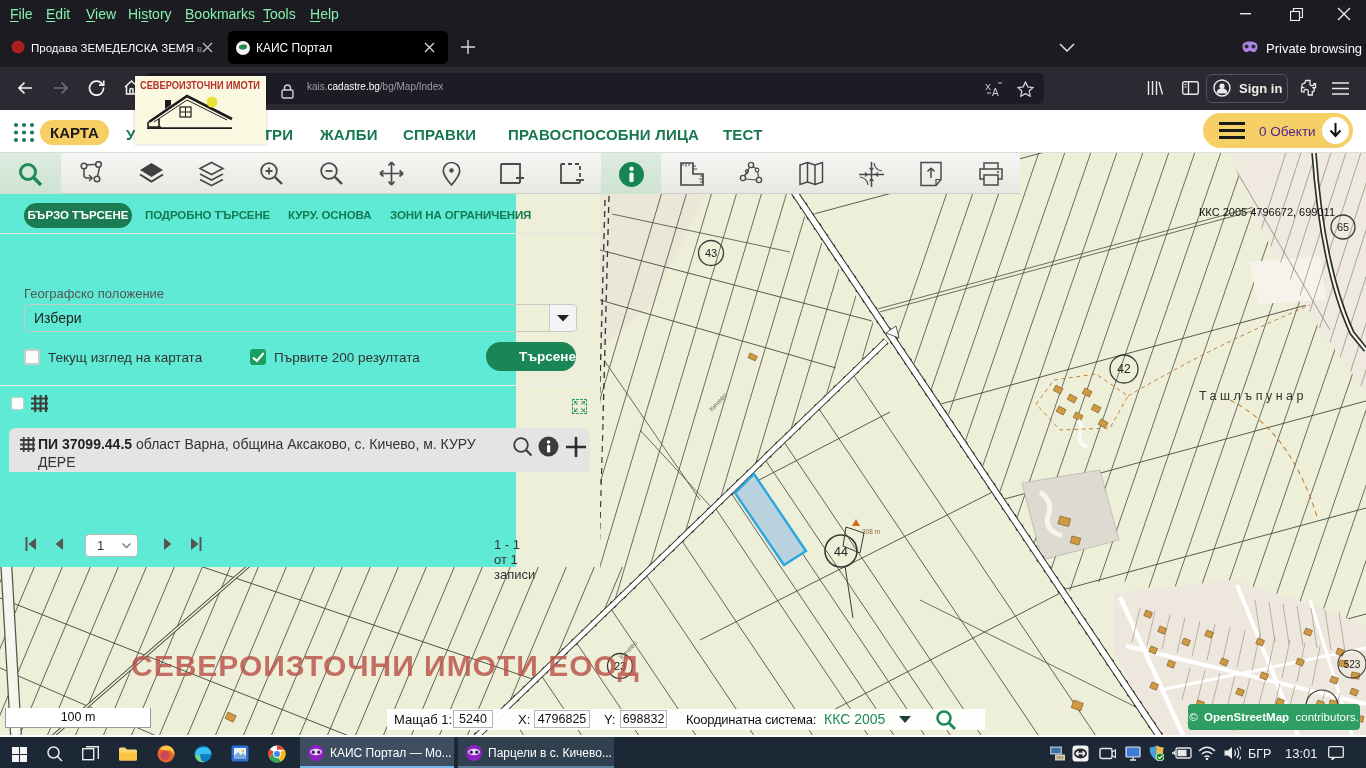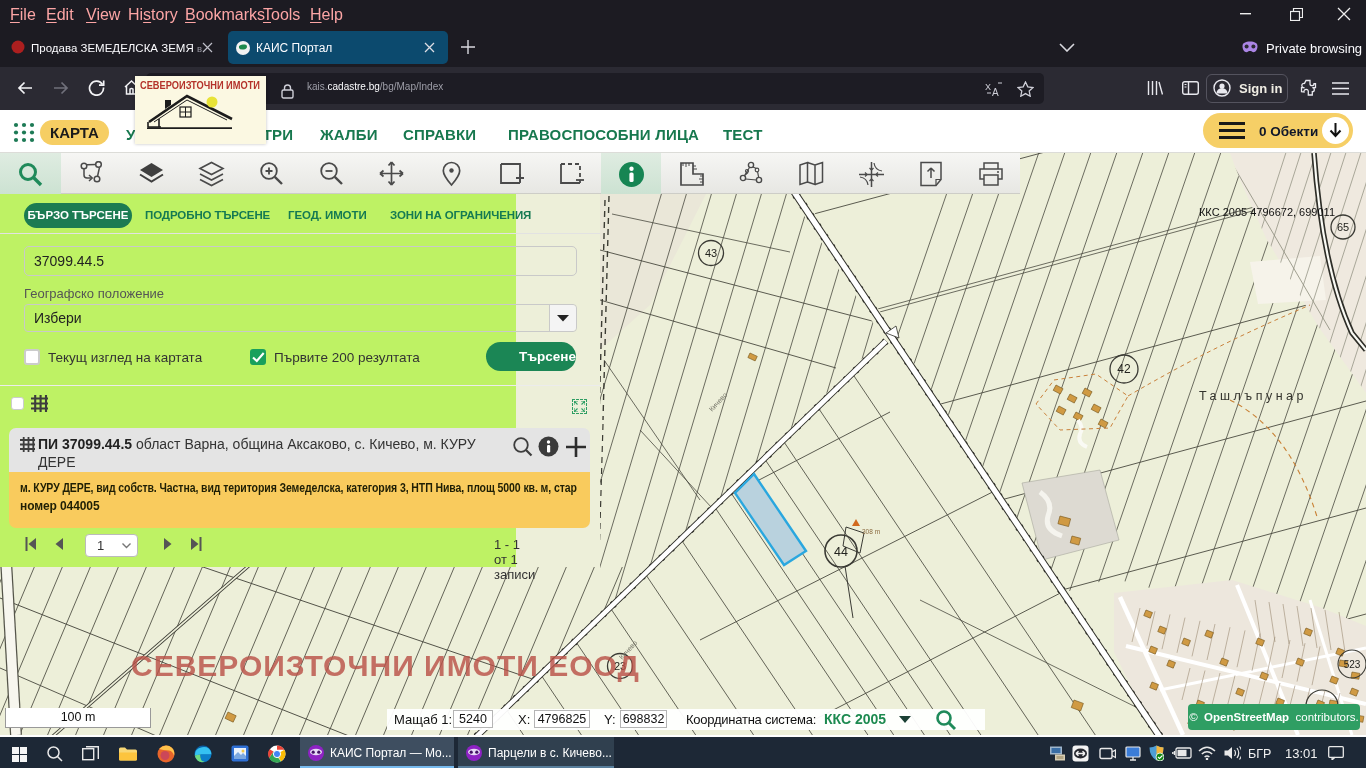--- a/index.html
+++ b/index.html
@@ -1,35 +1,35 @@
 <!DOCTYPE html>
 <html><head><meta charset="utf-8"><style>
 *{margin:0;padding:0;box-sizing:border-box}
 html,body{width:1366px;height:768px;overflow:hidden}
 body{font-family:"Liberation Sans",sans-serif}
 #wrap{position:relative;width:1366px;height:768px;background:#fff;overflow:hidden}
 .abs{position:absolute}
 
-#menubar{position:absolute;left:0;top:0;width:1366px;height:28px;background:#1C1B22;color:#fca5a5;font-size:16px}
+#menubar{position:absolute;left:0;top:0;width:1366px;height:28px;background:#1C1B22;color:#86efac;font-size:14px}
 #menubar span.mi{position:absolute;top:6px}
 #menubar u{text-decoration:underline;text-underline-offset:2px}
 #tabbar{position:absolute;left:0;top:28px;width:1366px;height:39px;background:#1C1B22}
-#atab{position:absolute;left:228px;top:3px;width:220px;height:33px;background:#0c4a6e;border-radius:5px}
+#atab{position:absolute;left:228px;top:3px;width:220px;height:33px;background:#000000;border-radius:5px}
 .tabtxt{color:#FBFBFE;font-size:12px}
 #toolbar{position:absolute;left:0;top:67px;width:1366px;height:43px;background:#2B2A33}
 #urlfield{position:absolute;left:146px;top:6px;width:898px;height:31px;background:#1D1C24;border-radius:5px}
 #siteheader{position:absolute;left:0;top:110px;width:1366px;height:43px;background:#fff;border-bottom:1px solid #DCDCD8}
 .nav{position:absolute;top:16px;font-size:15px;font-weight:bold;color:#17784E;letter-spacing:.2px}
 #karta{position:absolute;left:40px;top:10px;width:69px;height:25px;background:#F6CE63;border-radius:13px;text-align:center;font-size:15px;font-weight:bold;color:#1b1b1b;line-height:25px}
 #objpill{position:absolute;left:1203px;top:3px;width:150px;height:35px;background:#F6CF66;border-radius:18px}
 #mtools{position:absolute;left:0;top:153px;width:1020px;height:41px;background:linear-gradient(#F6F6F4,#E7E7E3);border-bottom:1px solid #CDCDC7}
 .tile{position:absolute;top:0;width:61px;height:41px;background:linear-gradient(#DFECE1,#CCE2D2)}
 .ticon{position:absolute;top:8px}
 
-#panel{position:absolute;left:0;top:194px;width:516px;height:373px;background:#bef264}
+#panel{position:absolute;left:0;top:194px;width:516px;height:373px;background:#5eead4}
 #qtab{position:absolute;left:24px;top:9px;width:108px;height:25px;background:#1B7B52;border-radius:13px;color:#fff;font-size:11.5px;font-weight:bold;text-align:center;line-height:25px;white-space:nowrap}
 .ptab{position:absolute;top:15px;font-size:11.5px;font-weight:bold;color:#157a52;letter-spacing:-0.1px;white-space:nowrap}
 #inp{position:absolute;left:24px;top:52px;width:553px;height:30px;border:1px solid #C9C9C9;border-radius:5px;font-size:14px;color:#222;line-height:28px;padding-left:9px}
 #sel{position:absolute;left:24px;top:110px;width:553px;height:28px;border:1px solid #C9C9C9;border-radius:4px;font-size:14px;color:#222;line-height:26px;padding-left:9px}
 #selbtn{position:absolute;right:0;top:0;width:27px;height:26px;background:#F4F4F4;border-left:1px solid #C9C9C9;border-radius:0 4px 4px 0}
 .cb{position:absolute;width:16px;height:16px;border:2px solid #CCC;border-radius:3px;background:#fff}
 .cbl{position:absolute;font-size:13.5px;color:#333}
 #searchbtn{position:absolute;left:486px;top:148px;width:90px;height:29px;background:#1B8655;border-radius:15px;color:#fff;font-weight:bold;font-size:13.5px;text-align:right;line-height:29px}
 #card{position:absolute;left:9px;top:234px;width:581px;height:100px}
 #cardhead{position:absolute;left:0;top:0;width:581px;height:44px;background:#E4E4E4;border-radius:7px 7px 0 0;color:#333;font-size:14px}
@@ -435,21 +435,21 @@
 <span class="nav" style="left:126px">УСЛУГИ</span>
 <span class="nav" style="left:212px">РЕГИСТРИ</span>
 <span class="nav" style="left:320px">ЖАЛБИ</span>
 <span class="nav" style="left:403px">СПРАВКИ</span>
 <span class="nav" style="left:508px">ПРАВОСПОСОБНИ ЛИЦА</span>
 <span class="nav" style="left:723px">ТЕСТ</span>
 <div id="objpill">
 <svg class="abs" style="left:16px;top:9px" width="26" height="17">
           <path d="M0,1.5 h26 M0,8.5 h26 M0,15.5 h26" stroke="#191919" stroke-width="3"></path>
         </svg>
-<span class="abs" style="left:56px;top:11px;font-size:13.5px;font-weight:bold;color:#0f172a">0 Обекти</span>
+<span class="abs" style="left:56px;top:11px;font-size:13.5px;font-weight:normal;color:#4c1d95">0 Обекти</span>
 <div class="abs" style="left:119px;top:4px;width:27px;height:27px;background:#fff;border-radius:50%"></div>
 <svg class="abs" style="left:126px;top:10px" width="13" height="15">
           <path d="M6.5,0 L6.5,12 M1.5,7.5 L6.5,13 L11.5,7.5" fill="none" stroke="#111" stroke-width="2"></path>
         </svg>
 </div>
 </div>
 <div id="mtools">
 <div class="tile" style="left:0"></div>
 <div class="tile" style="left:601px;width:60px"></div>
 <svg class="ticon" style="left:17px" width="26" height="26">
@@ -529,24 +529,23 @@
       </svg>
 <svg class="ticon" style="left:978px" width="26" height="26">
         <path d="M6,8 V2 h14 V8 M6,18 H2 V8 h22 v10 h-4" fill="none" stroke="#4a4a4a" stroke-width="1.5"></path>
         <rect x="6" y="14" width="14" height="10" fill="none" stroke="#4a4a4a" stroke-width="1.5"></rect>
         <path d="M19,11 h2" stroke="#4a4a4a" stroke-width="1.5"></path>
       </svg>
 </div>
 <div id="panel">
 <div id="qtab">БЪРЗО ТЪРСЕНЕ</div>
 <span class="ptab" style="left:145px">ПОДРОБНО ТЪРСЕНЕ</span>
-<span class="ptab" style="left:288px">ГЕОД. ИМОТИ</span>
+<span class="ptab" style="left:288px">КУРУ. ОСНОВА</span>
 <span class="ptab" style="left:390px">ЗОНИ НА ОГРАНИЧЕНИЯ</span>
 <div class="abs" style="left:0;top:39px;width:600px;height:1px;background:#E2E2E2"></div>
-<div id="inp">37099.44.5</div>
 <span class="abs" style="left:24px;top:92px;font-size:13px;color:#555">Географско положение</span>
 <div id="sel">Избери<div id="selbtn">
           <svg style="position:absolute;left:7px;top:10px" width="12" height="7">
             <polygon points="0,0 12,0 6,6.5" fill="#222"></polygon>
           </svg>
         </div></div>
 <div class="cb" style="left:24px;top:155px"></div>
 <span class="cbl" style="left:48px;top:156px">Текущ изглед на картата</span>
 <div class="cb" style="left:250px;top:155px;background:#18A05C;border-color:#18A05C"></div>
 <svg class="abs" style="left:252px;top:158px" width="13" height="11">
@@ -576,24 +575,20 @@
           </svg>
 <svg class="abs" style="left:529px;top:8px" width="21" height="21">
             <circle cx="10.5" cy="10.5" r="10" fill="#3B3B3B"></circle>
             <circle cx="10.5" cy="6" r="1.7" fill="#fff"></circle>
             <rect x="9" y="9" width="3.2" height="7.5" rx="1.2" fill="#fff"></rect>
           </svg>
 <svg class="abs" style="left:556px;top:8px" width="22" height="22">
             <path d="M11,1 V21 M1,11 H21" stroke="#2d2d2d" stroke-width="2.6"></path>
           </svg>
 </div>
-<div id="cardyellow">
-          <span class="abs" style="left:11px;top:9px;transform:scaleX(0.875);transform-origin:left center">м. КУРУ ДЕРЕ, вид собств. Частна, вид територия Земеделска, категория 3, НТП Нива, площ 5000 кв. м, стар</span>
-          <span class="abs" style="left:11px;top:27px">номер 044005</span>
-        </div>
 </div>
 <svg class="pgico" style="left:25px" width="12" height="14">
         <path d="M1.5,0 V14" stroke="#555" stroke-width="2"></path>
         <polygon points="11,1 11,13 3.5,7" fill="#555"></polygon>
       </svg>
 <svg class="pgico" style="left:54px" width="10" height="14">
         <polygon points="9,1 9,13 1.5,7" fill="#555"></polygon>
       </svg>
 <div id="pagebox">1<svg style="position:absolute;left:36px;top:8px" width="9" height="6">
           <path d="M0.5,0.5 L4.5,4.5 L8.5,0.5" fill="none" stroke="#777" stroke-width="1.4"></path>
@@ -609,21 +604,21 @@
 </div>
 <div id="scalebar">100 m</div>
 <div id="infostrip">
 <span class="abs" style="left:7px;top:3px">Мащаб 1:</span>
 <div class="ibox" style="left:66px;width:40px">5240</div>
 <span class="abs" style="left:131px;top:3px">X:</span>
 <div class="ibox" style="left:147px;width:56px">4796825</div>
 <span class="abs" style="left:217px;top:3px">Y:</span>
 <div class="ibox" style="left:233px;width:47px">698832</div>
 <span class="abs" style="left:299px;top:3px;letter-spacing:-0.25px">Координатна система:</span>
-<span class="abs" style="left:437px;top:2px;font-size:14px;font-weight:bold;color:#1D8A50">ККС 2005</span>
+<span class="abs" style="left:437px;top:2px;font-size:14px;font-weight:normal;color:#1D8A50">ККС 2005</span>
 <svg class="abs" style="left:512px;top:7px" width="12" height="8">
         <polygon points="0,0 12,0 6,7" fill="#1b4034"></polygon>
       </svg>
 <svg class="abs" style="left:548px;top:0px" width="22" height="22">
         <circle cx="9" cy="9" r="6.5" fill="none" stroke="#1F8A5A" stroke-width="2.6"></circle>
         <line x1="13.8" y1="13.8" x2="20" y2="20" stroke="#1F8A5A" stroke-width="3"></line>
       </svg>
 </div>
 <div id="osmpill">©&nbsp; <b>OpenStreetMap</b> &nbsp;contributors.</div>
 <div id="taskbar">

